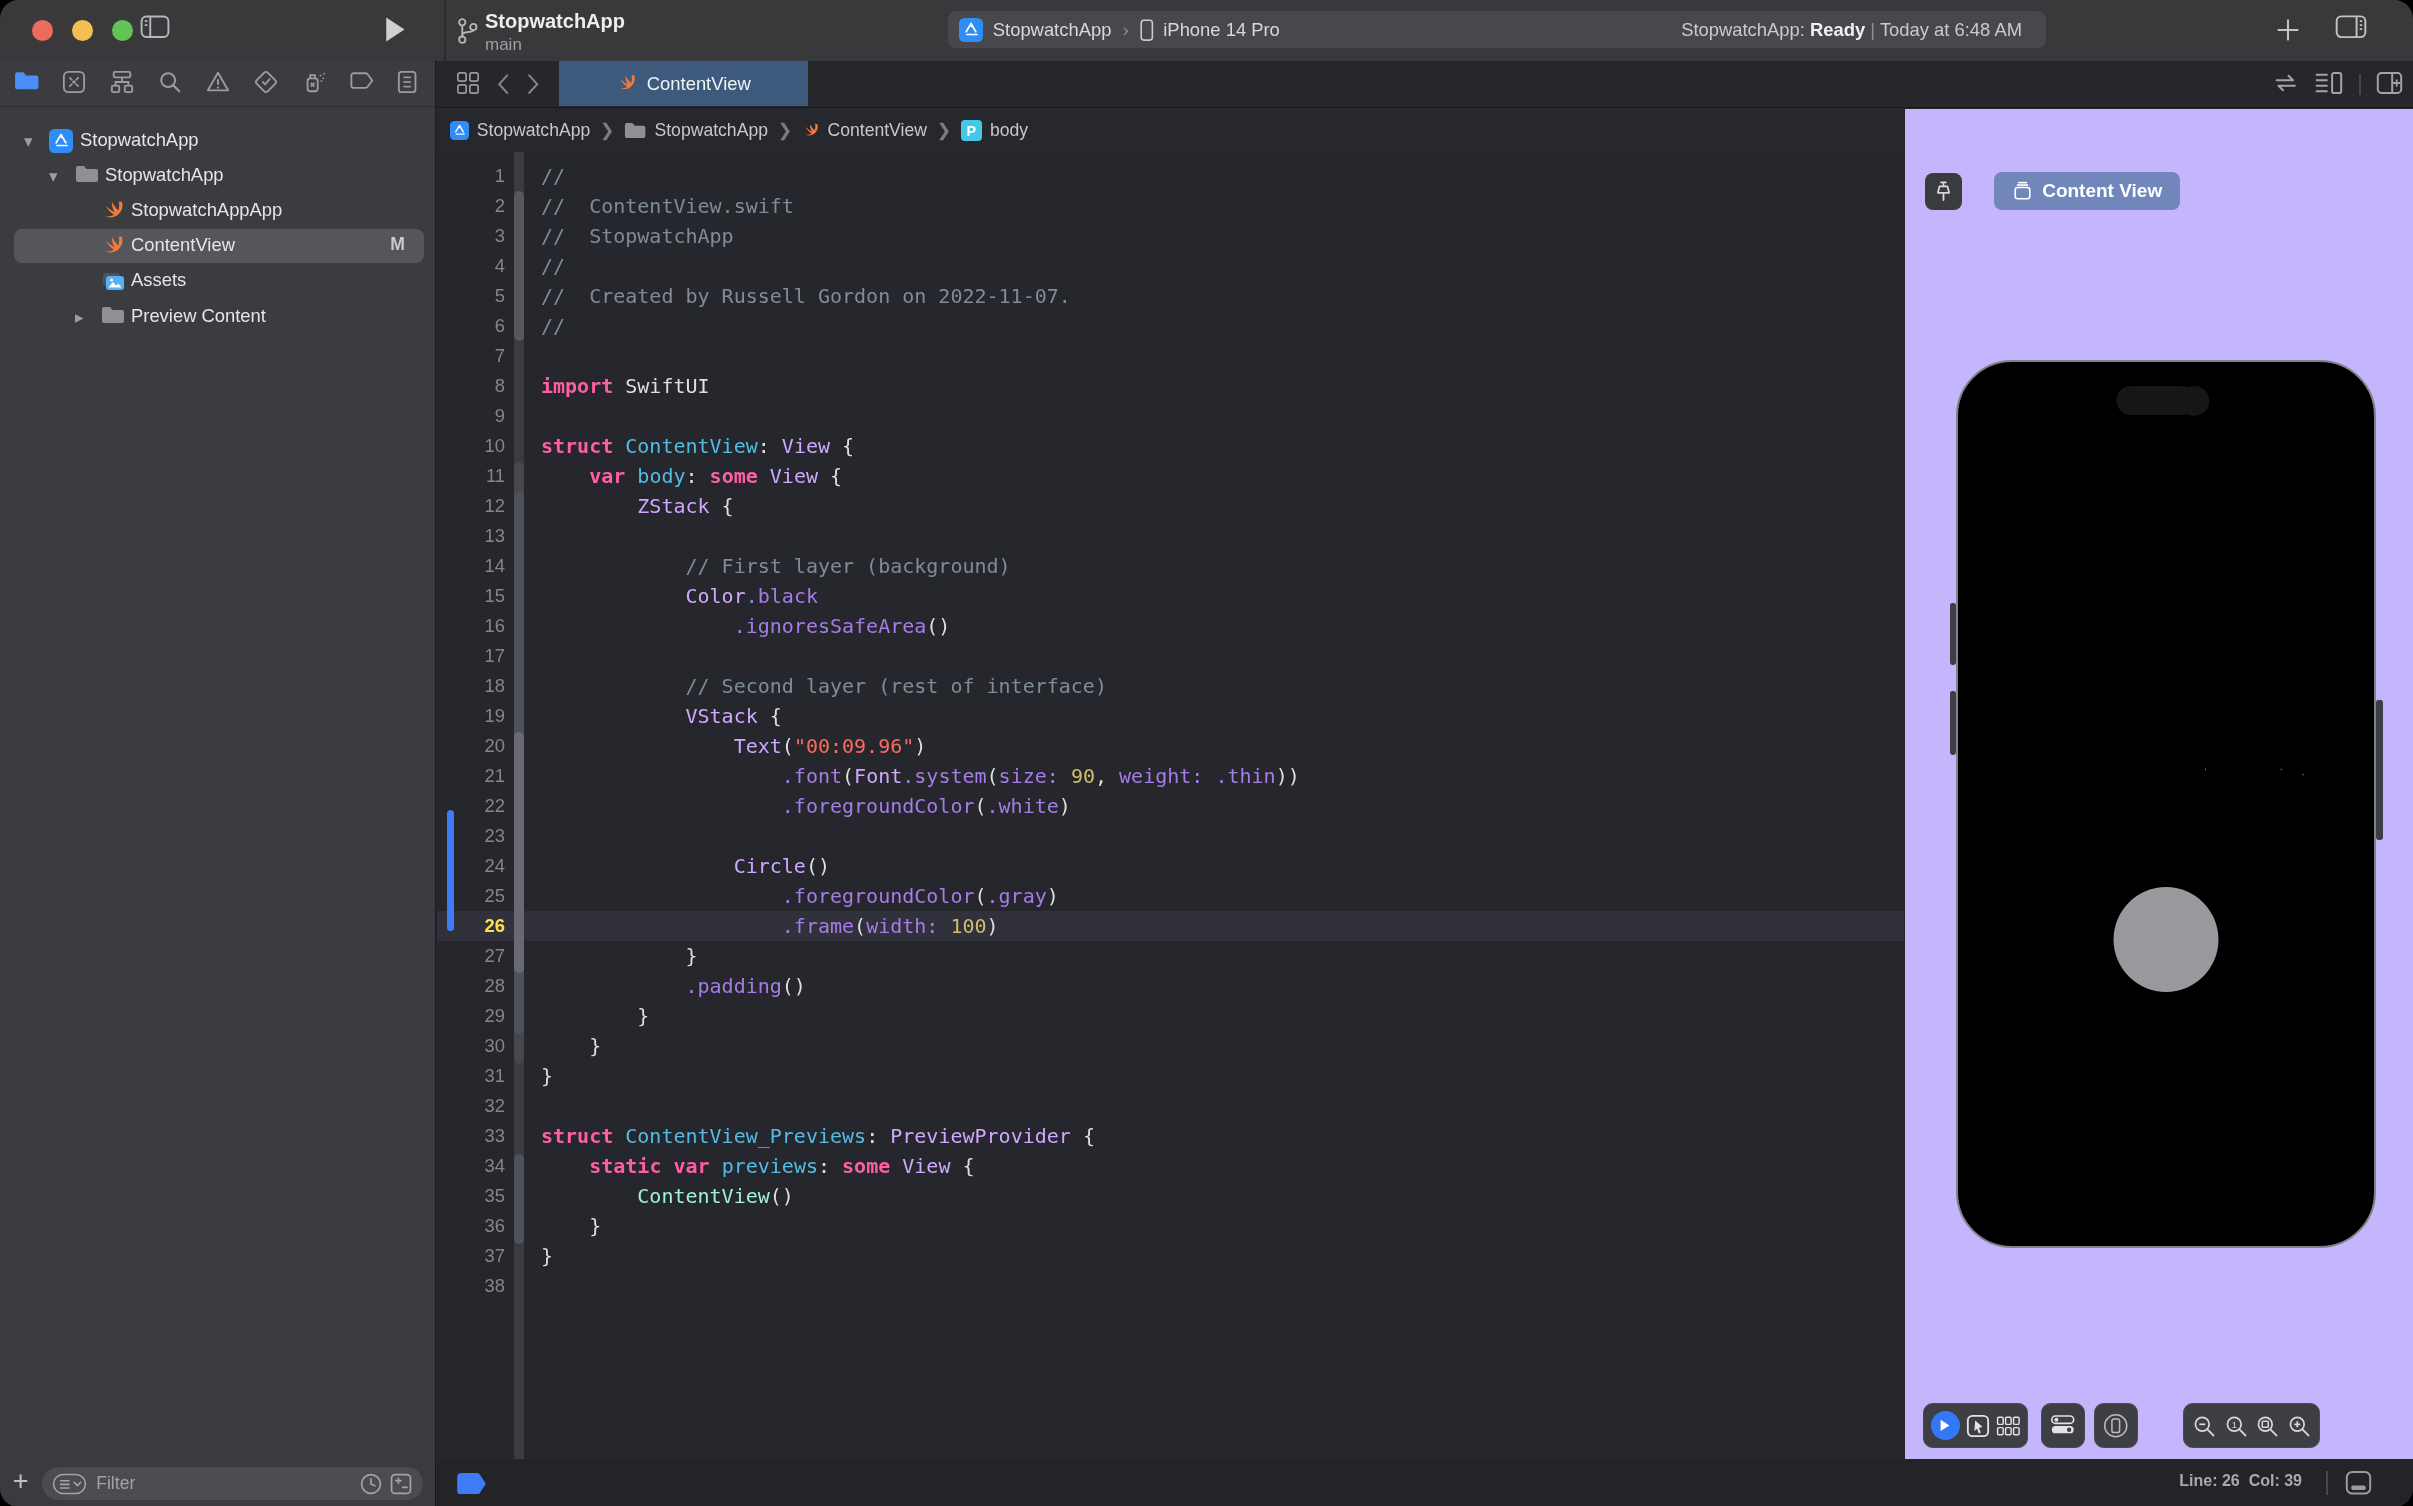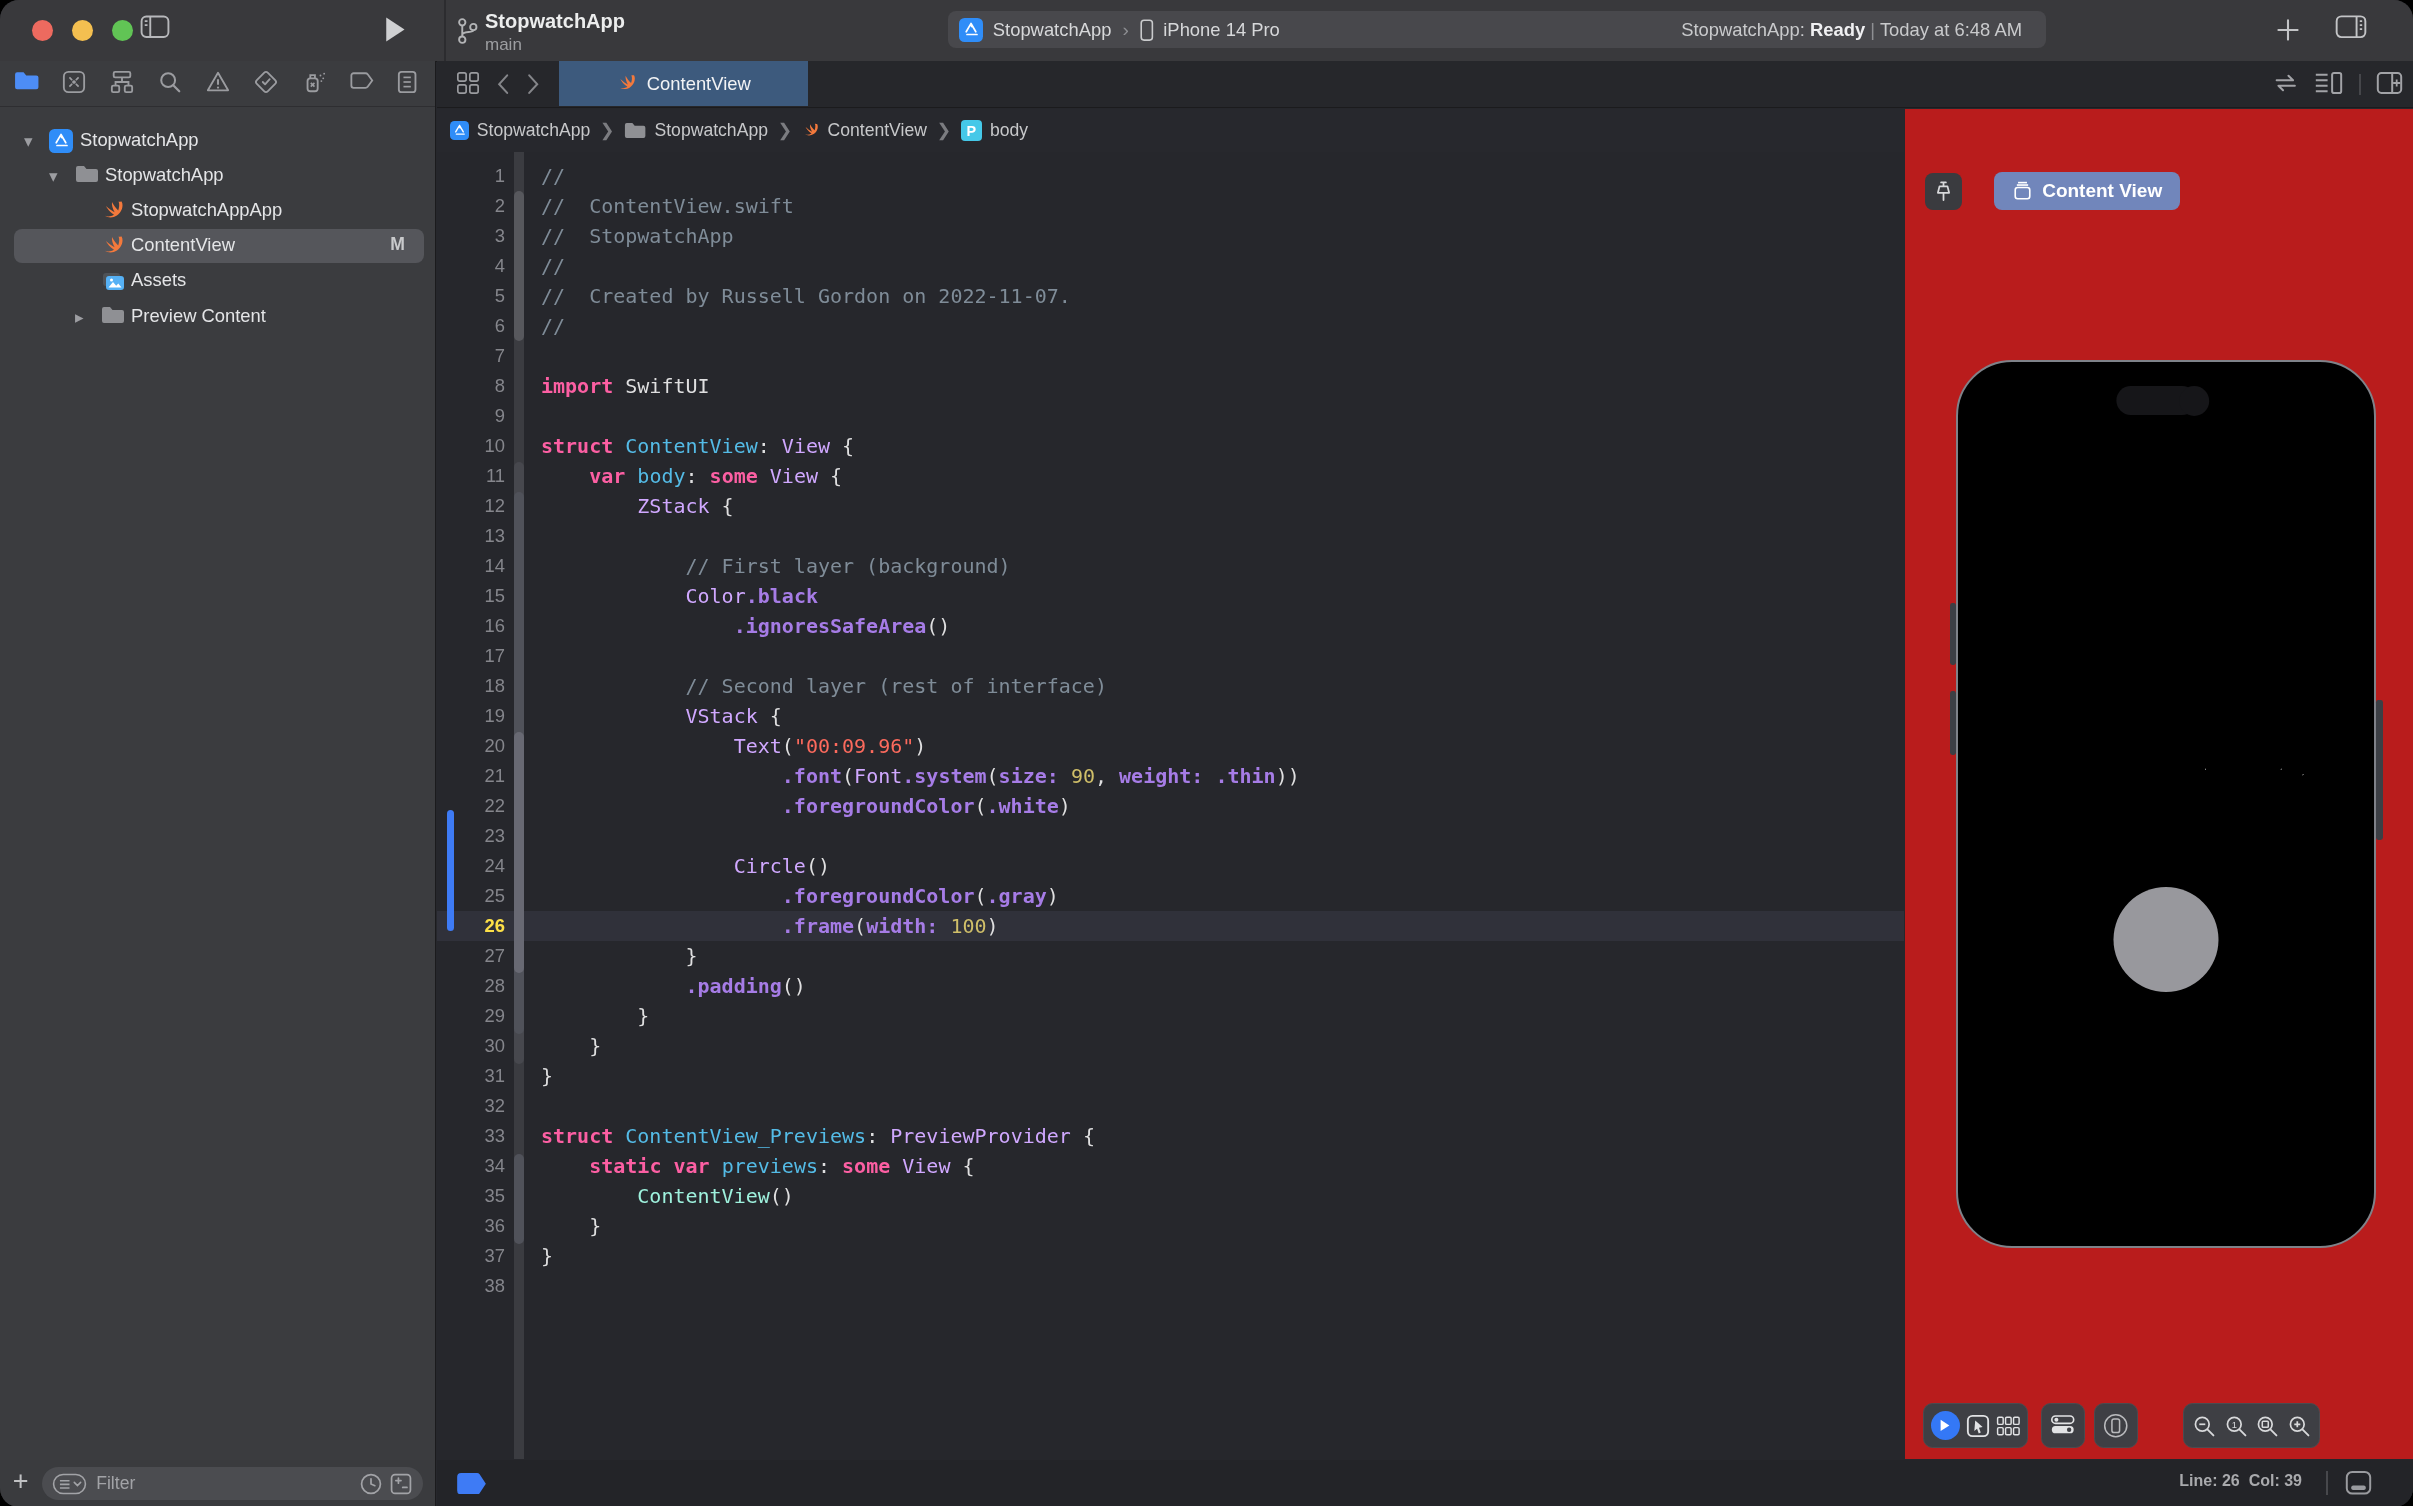--- a/index.html
+++ b/index.html
@@ -63,28 +63,28 @@
   .cl.cur .ln{color:#fde047;font-weight:bold;}
   .ct{position:absolute;left:104px;top:0;height:30px;line-height:30px;white-space:pre;
       font-family:"DejaVu Sans Mono",monospace;font-size:20px;}
   #fold-ribbon{position:absolute;left:77px;top:0;width:10.4px;height:100%;background:#3b3c41;}
   .fold-seg{position:absolute;left:0;width:10.4px;border-radius:5.6px;}
   #change-bar{position:absolute;left:9.6px;top:658px;width:7.2px;height:121px;border-radius:4px;background:#3e7bf5;}
   .tk-c{color:#7f8c98;}
   .tk-k{color:#fc5fa3;font-weight:bold;}
   .tk-t{color:#54bbe6;}
   .tk-s{color:#d0a8ff;}
-  .tk-m{color:#a67ce6;font-weight:bold;}
+  .tk-m{color:#a67ce6;}
   .tk-str{color:#fc6a5d;}
   .tk-n{color:#d0bf69;}
   .tk-p{color:#dfdfe0;}
   .tk-mint{color:#9ef1dd;}
 
   
-  #canvas{left:1905px;top:109px;width:508px;height:1350px;background:#b91c1c;}
+  #canvas{left:1905px;top:109px;width:508px;height:1350px;background:#c4b5fd;}
   #pin-btn{position:absolute;left:20px;top:64px;width:37px;height:37px;border-radius:8px;background:#3a3b3f;
            display:flex;align-items:center;justify-content:center;}
   #preview-pill{position:absolute;left:89px;top:63px;height:38px;padding:0 17.6px;border-radius:8px;background:#7186bb;
                 display:flex;align-items:center;gap:9.6px;color:#fff;font-size:19px;font-weight:bold;}
   #phone{position:absolute;left:51px;top:251px;width:420px;height:888px;background:#000;border-radius:56px;
          border:2.4px solid #7f8289;box-sizing:border-box;}
   #island{position:absolute;left:50%;transform:translateX(-62%);top:24px;width:80px;height:29px;border-radius:14.4px;background:#161619;}
   #island-cam{position:absolute;left:50%;transform:translateX(44%);top:24px;width:30px;height:30px;border-radius:50%;background:#161619;}
   #stopwatch-time{position:absolute;left:0;top:367px;width:100%;text-align:center;color:#fff;
                   font-family:"DejaVu Sans",sans-serif;font-size:76px;font-weight:100;letter-spacing:1.6px;

